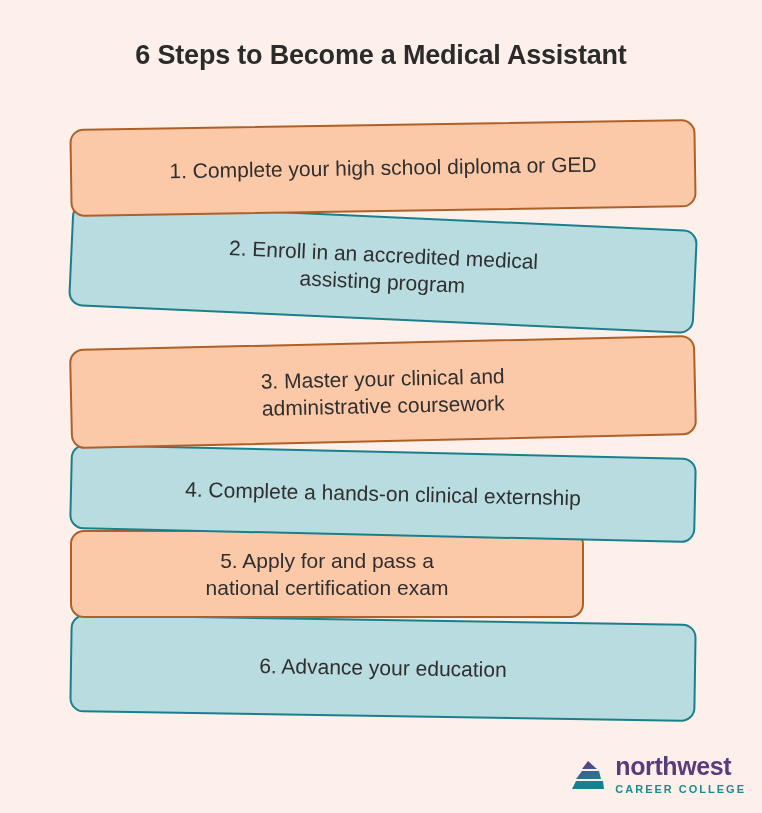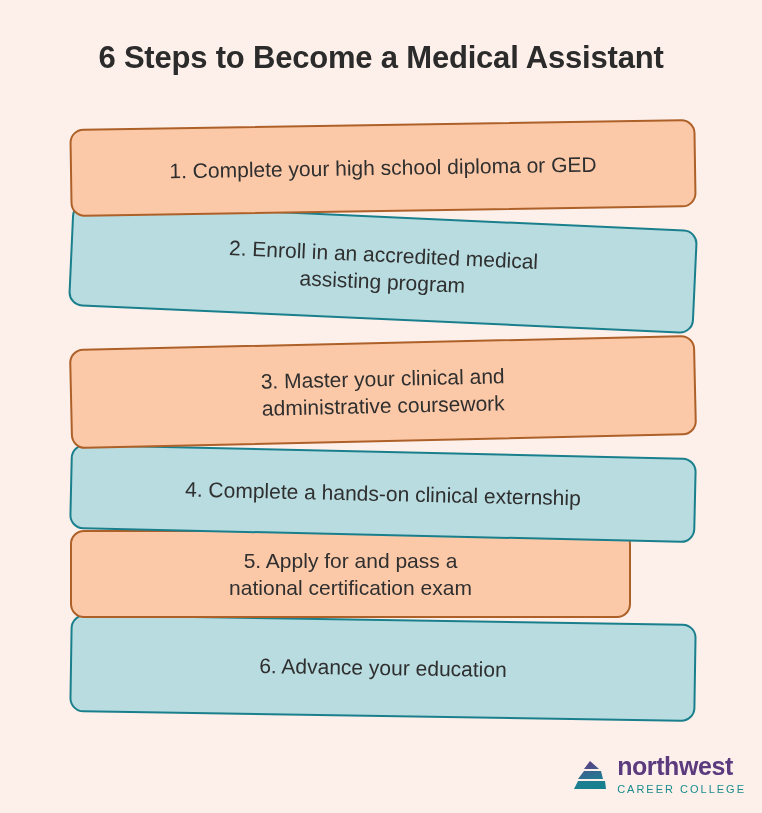--- a/index.html
+++ b/index.html
@@ -21,21 +21,21 @@
     height: 813px;
     box-sizing: border-box;
   }
 
   .page-title {
     position: absolute;
     top: 40px;
     left: 0;
     width: 762px;
     text-align: center;
-    font-size: 31px;
+    font-size: 27px;
     font-weight: bold;
     color: #2B2B2B;
     letter-spacing: -0.2px;
     font-family: "Liberation Sans", sans-serif;
   }
 
   .steps-stack {
     position: absolute;
     top: 124px;
     left: 2px;
@@ -89,21 +89,21 @@
     left: 68px; top: 218px; width: 626px; height: 100px;
     transform: rotate(-1.3deg);
     z-index: 4;
   }
   #step-4 {
     left: 68px; top: 327px; width: 626px; height: 85px;
     transform: rotate(1.3deg);
     z-index: 3;
   }
   #step-5 {
-    left: 68px; top: 406px; width: 561px; height: 88px;
+    left: 68px; top: 406px; width: 514px; height: 88px;
     transform: rotate(0deg);
     z-index: 2;
   }
   #step-6 {
     left: 68px; top: 495px; width: 626px; height: 98px;
     transform: rotate(0.9deg);
     z-index: 1;
   }
 
   .brand-logo {
@@ -131,21 +131,21 @@
   .brand-name {
     font-size: 25px;
     font-weight: bold;
     color: #5B3A7E;
     letter-spacing: -0.4px;
     font-family: "Liberation Sans", sans-serif;
   }
 
   .brand-sub {
     font-size: 11px;
-    font-weight: normal;
+    font-weight: bold;
     color: #1A8C8C;
     letter-spacing: 2.0px;
     margin-top: 5px;
     font-family: "Liberation Sans", sans-serif;
   }
 </style>
 </head>
 <body>
 
 <div class="infographic">

